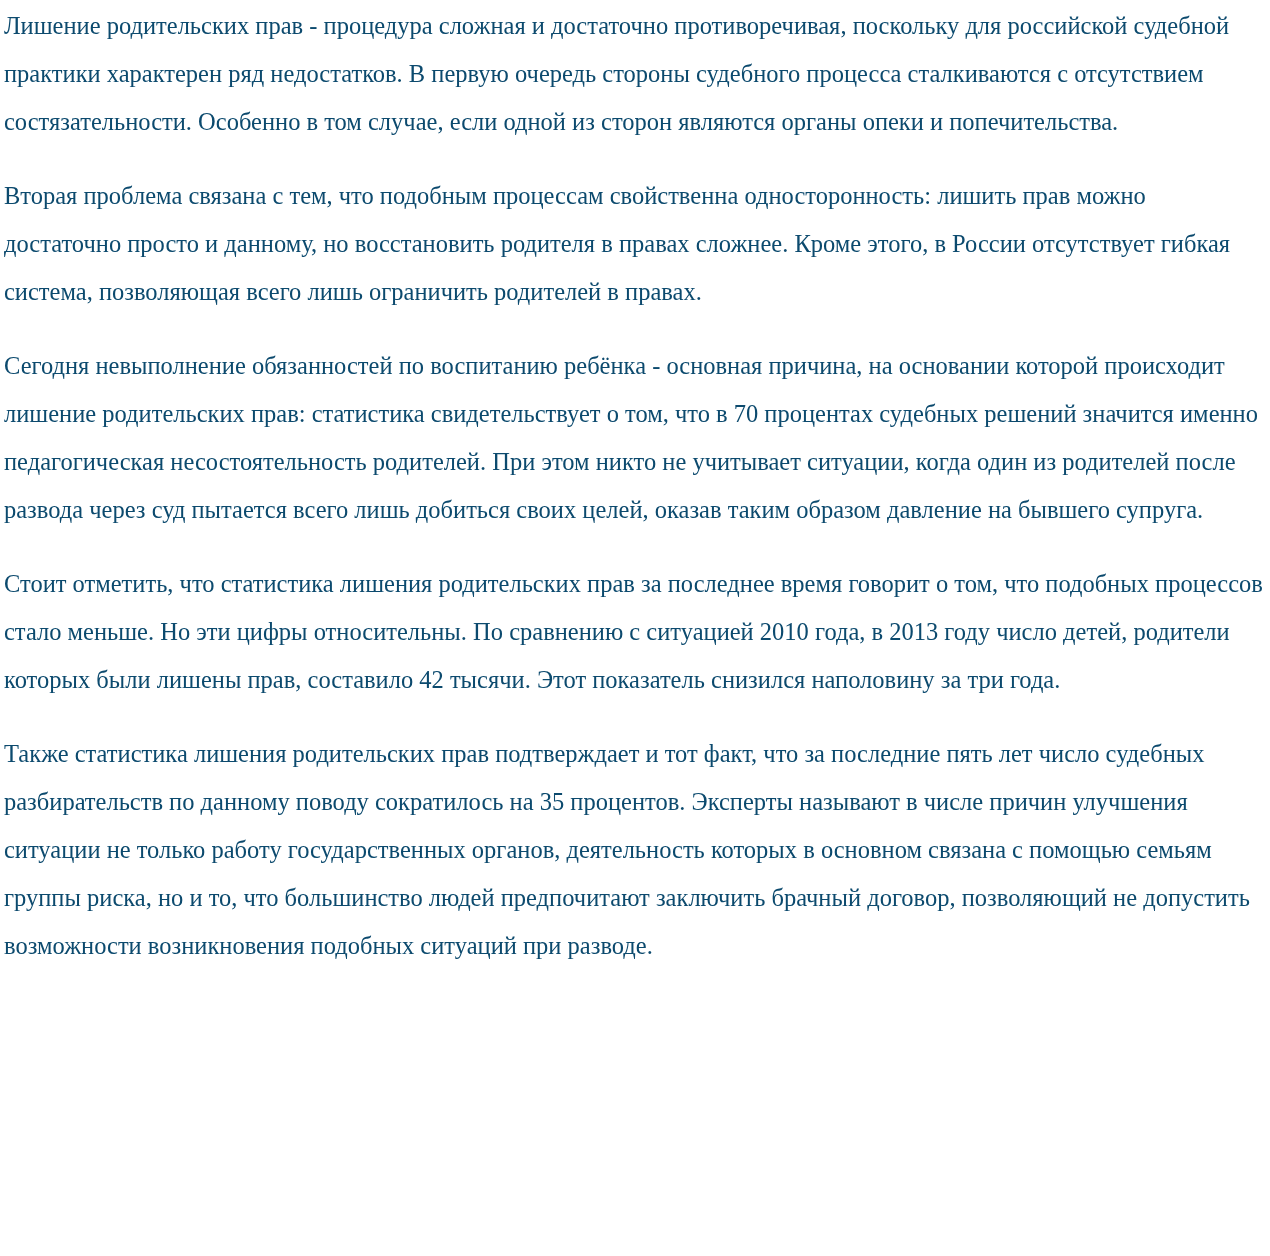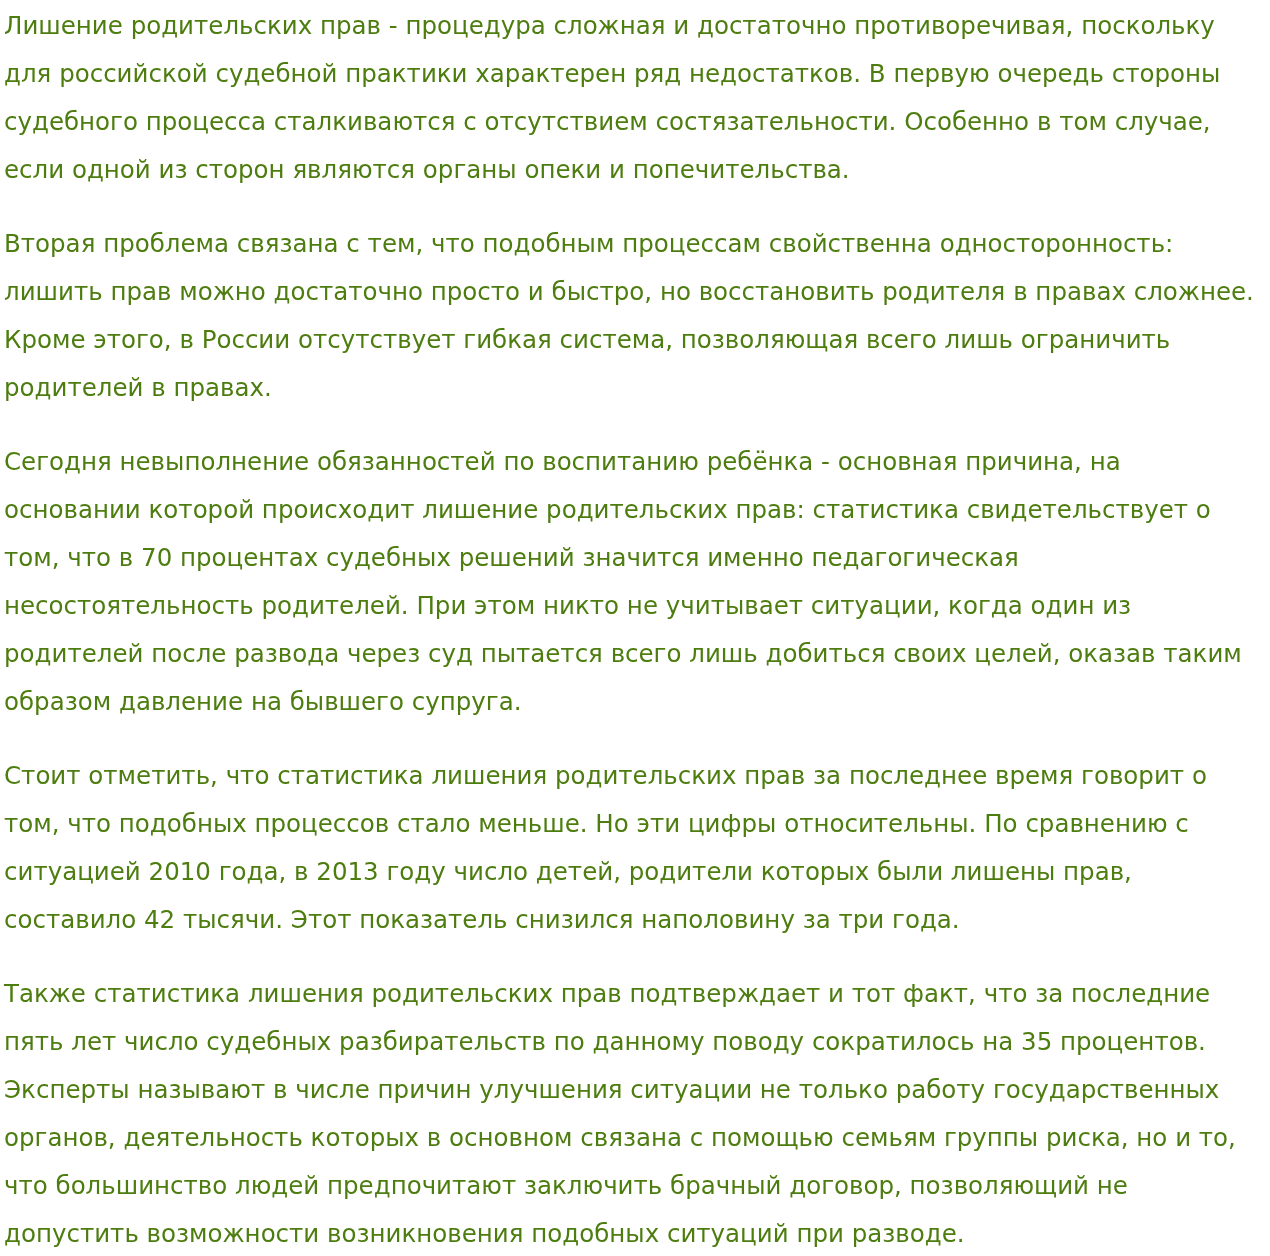--- a/index.html
+++ b/index.html
@@ -27,19 +27,19 @@
     text-align: left;
   }
   .doc p {
     margin: 0 0 26px 0;
     padding: 0;
   }
 </style>
 </head>
 <body>
 
-<div class="doc" style="color: #4d7c0f; background: rgb(255, 255, 255);">
+<div class="doc" style="color: #0c4a6e; background: rgb(255, 255, 255); font-family: Liberation Serif, serif;">
   <p>Лишение родительских прав - процедура сложная и достаточно противоречивая, поскольку для российской судебной практики характерен ряд недостатков. В первую очередь стороны судебного процесса сталкиваются с отсутствием состязательности. Особенно в том случае, если одной из сторон являются органы опеки и попечительства.</p>
-  <p>Вторая проблема связана с тем, что подобным процессам свойственна односторонность: лишить прав можно достаточно просто и быстро, но восстановить родителя в правах сложнее. Кроме этого, в России отсутствует гибкая система, позволяющая всего лишь ограничить родителей в правах.</p>
+  <p>Вторая проблема связана с тем, что подобным процессам свойственна односторонность: лишить прав можно достаточно просто и данному, но восстановить родителя в правах сложнее. Кроме этого, в России отсутствует гибкая система, позволяющая всего лишь ограничить родителей в правах.</p>
   <p>Сегодня невыполнение обязанностей по воспитанию ребёнка - основная причина, на основании которой происходит лишение родительских прав: статистика свидетельствует о том, что в 70 процентах судебных решений значится именно педагогическая несостоятельность родителей. При этом никто не учитывает ситуации, когда один из родителей после развода через суд пытается всего лишь добиться своих целей, оказав таким образом давление на бывшего супруга.</p>
   <p>Стоит отметить, что статистика лишения родительских прав за последнее время говорит о том, что подобных процессов стало меньше. Но эти цифры относительны. По сравнению с ситуацией 2010 года, в 2013 году число детей, родители которых были лишены прав, составило 42 тысячи. Этот показатель снизился наполовину за три года.</p>
   <p>Также статистика лишения родительских прав подтверждает и тот факт, что за последние пять лет число судебных разбирательств по данному поводу сократилось на 35 процентов. Эксперты называют в числе причин улучшения ситуации не только работу государственных органов, деятельность которых в основном связана с помощью семьям группы риска, но и то, что большинство людей предпочитают заключить брачный договор, позволяющий не допустить возможности возникновения подобных ситуаций при разводе.</p>
 </div>
 
 </body></html>

